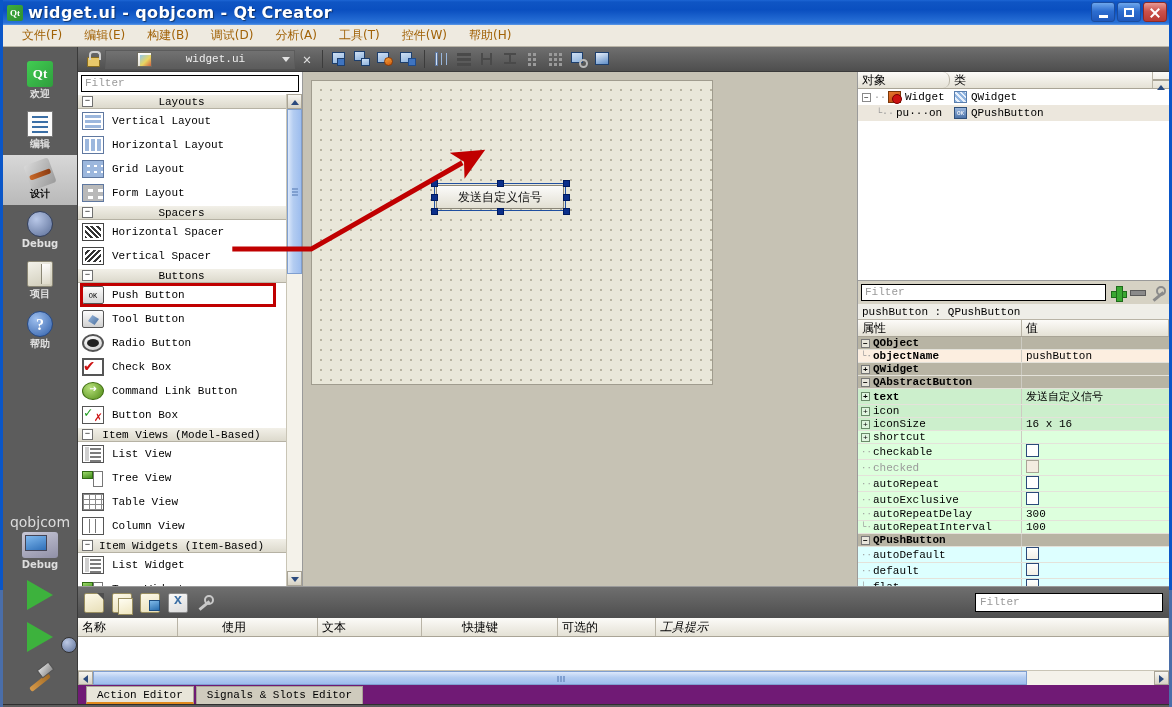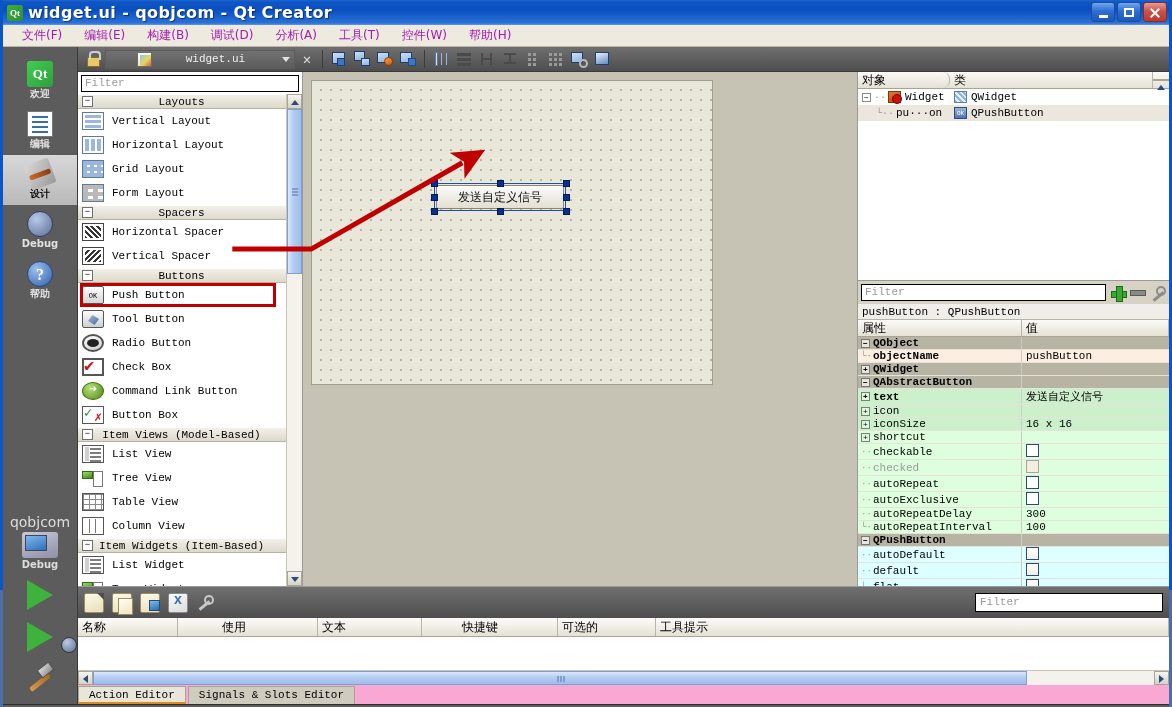--- a/index.html
+++ b/index.html
@@ -28,21 +28,21 @@
   .winbtn.close { background:linear-gradient(180deg,#e89a96,#cc524c 45%,#b83a34); border-color:#8d2a26; }
   .winbtn i { position:absolute; display:block; }
   .wb-min { width:9px;height:3px;background:#fff;left:7px;top:12px; }
   .wb-max { width:10px;height:9px;border:2px solid #fff;left:6px;top:5px; }
   .wb-cl1,.wb-cl2 { width:12px;height:2px;background:#fff;left:5px;top:9px; }
   .wb-cl1 { transform:rotate(45deg); } .wb-cl2 { transform:rotate(-45deg); }
 
   
   .menubar { height:22px; background:#eeeae0; border-bottom:1px solid #b9b4a6;
      display:flex; align-items:center; padding-left:8px; }
-  .menubar .mi { padding:2px 11px; font-size:12px; color:#a21caf; cursor:pointer;
+  .menubar .mi { padding:2px 11px; font-size:12px; color:#a16207; cursor:pointer;
      font-family:"DejaVu Sans","Liberation Sans",sans-serif; }
 
   
   .body { display:flex; height:calc(707px - 25px - 22px - 3px); }
   .modebar { width:75px; background:#5c5c5c; display:flex; flex-direction:column;
      border-right:1px solid #3a3a3a; }
   .modebar .spacer-top { height:8px; }
   .mode { height:50px; display:flex; flex-direction:column; align-items:center;
      justify-content:center; cursor:pointer; color:#e0e0e0; font-size:10px;
      font-family:"DejaVu Sans","Liberation Sans",sans-serif; font-weight:bold; }
@@ -319,21 +319,21 @@
   .hs-btn .ar { position:absolute; top:3px; width:0;height:0;
      border-top:4px solid transparent;border-bottom:4px solid transparent; }
   .hs-btn.l .ar { left:4px; border-right:5px solid #2b4a7e; }
   .hs-btn.r .ar { right:4px; border-left:5px solid #2b4a7e; }
   .hs-track { flex:1; position:relative; background:#f4f2ea; }
   .hs-thumb { position:absolute; left:0; top:0; bottom:0; width:88%;
      background:linear-gradient(180deg,#dce8fb,#b4cdf1 45%,#9dbdee);
      border:1px solid #7f9fd0; cursor:pointer; }
   .hs-thumb:after { content:""; position:absolute; left:50%; margin-left:-3px; top:4px;
      width:2px;height:6px;background:#7f9fd0; box-shadow:3px 0 0 #7f9fd0,6px 0 0 #7f9fd0; }
-  .ae-tabs { height:19px; background:#f9a8d4; display:flex; align-items:flex-end; }
+  .ae-tabs { height:19px; background:#701a75; display:flex; align-items:flex-end; padding-left:8px; }
   .ae-tab { height:18px; padding:0 10px; font-size:11px; line-height:17px;
      background:#cfcbbd; border:1px solid #a9a496; border-bottom:none; cursor:pointer; margin-right:2px; }
   .ae-tab.sel { background:#e8e5d9; border-bottom:2px solid #e08a1e; font-weight:normal; }
 
   
   .statusbar { height:26px; background:linear-gradient(180deg,#5e5e5e,#434343);
      display:flex; align-items:center; padding:0 4px; gap:4px; border-top:1px solid #2f2f2f; }
   .cjk { font-family:"DejaVu Sans","Liberation Sans",sans-serif; }
 </style>
 </head>
@@ -381,20 +381,24 @@
         <div class="mico ico-edit"></div>
         <div class="mlbl cjk">编辑</div>
       </div>
       <div class="mode sel">
         <div class="mico ico-design"></div>
         <div class="mlbl cjk">设计</div>
       </div>
       <div class="mode">
         <div class="mico ico-debug"></div>
         <div class="mlbl">Debug</div>
+      </div>
+      <div class="mode">
+        <div class="mico ico-proj"></div>
+        <div class="mlbl cjk">项目</div>
       </div>
       <div class="mode">
         <div class="mico ico-help">?</div>
         <div class="mlbl cjk">帮助</div>
       </div>
       <div class="fill"></div>
       <div class="kitsel">
         <div class="kname">qobjcom</div>
         <div class="kpic"></div>
         <div class="kmode">Debug</div>
@@ -793,21 +797,21 @@
           <div class="ae-i ae-cfg"></div>
           <div class="ae-filter">Filter</div>
         </div>
         <div class="ae-grid">
           <div class="ae-hdr">
             <div class="c cjk" style="width:100px;">名称</div>
             <div class="c cjk" style="width:100px;margin-left:40px;">使用</div>
             <div class="c cjk" style="width:104px;">文本</div>
             <div class="c cjk" style="width:100px;margin-left:36px;">快捷键</div>
             <div class="c cjk" style="width:98px;">可选的</div>
-            <div class="c cjk" style="flex:1;">工具提示</div>
+            <div class="c cjk" style="flex:1;font-style:italic;">工具提示</div>
           </div>
           <div style="flex:1;background:#fff;"></div>
           <div class="hscroll">
             <div class="hs-btn l">
                 <div class="ar"></div>
               </div>
             <div class="hs-track">
               <div class="hs-thumb"></div>
             </div>
             <div class="hs-btn r">

